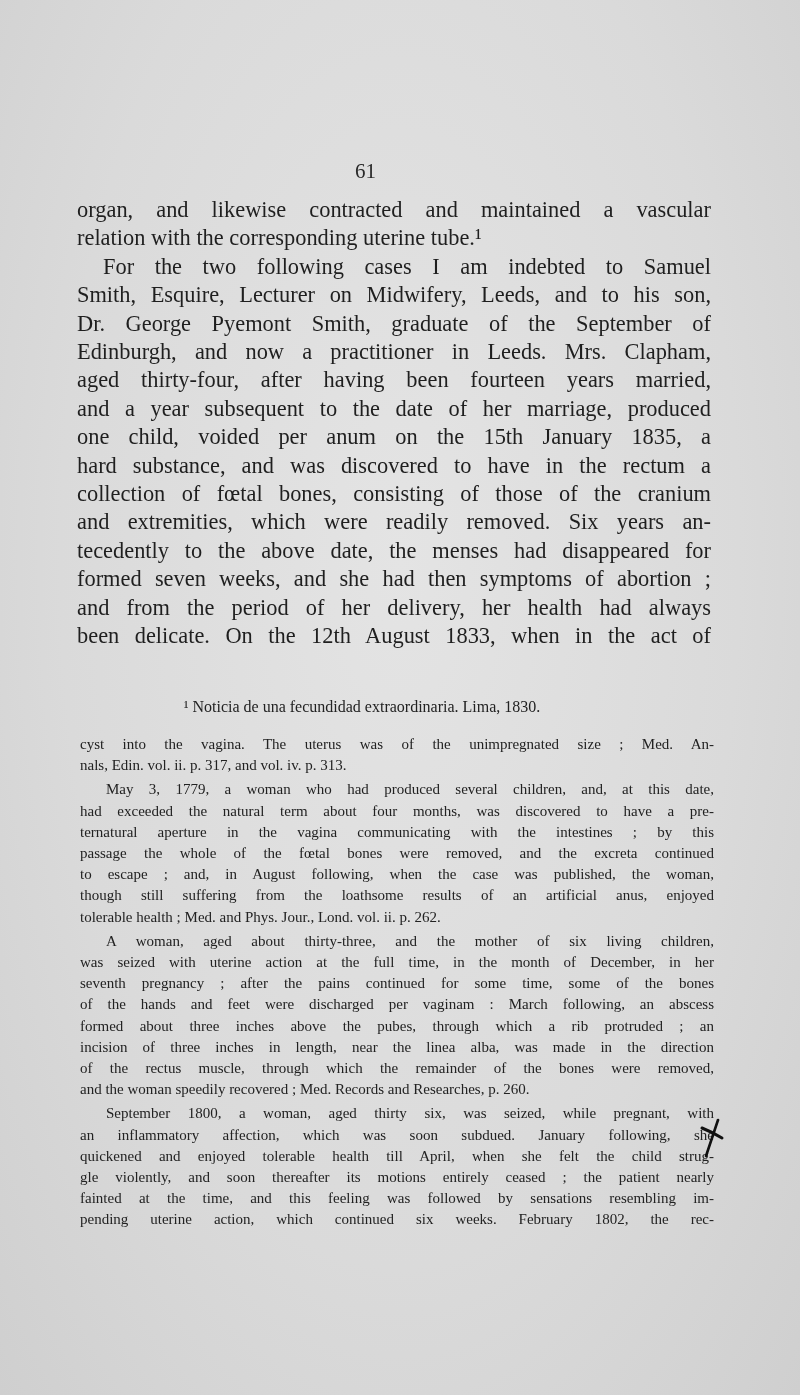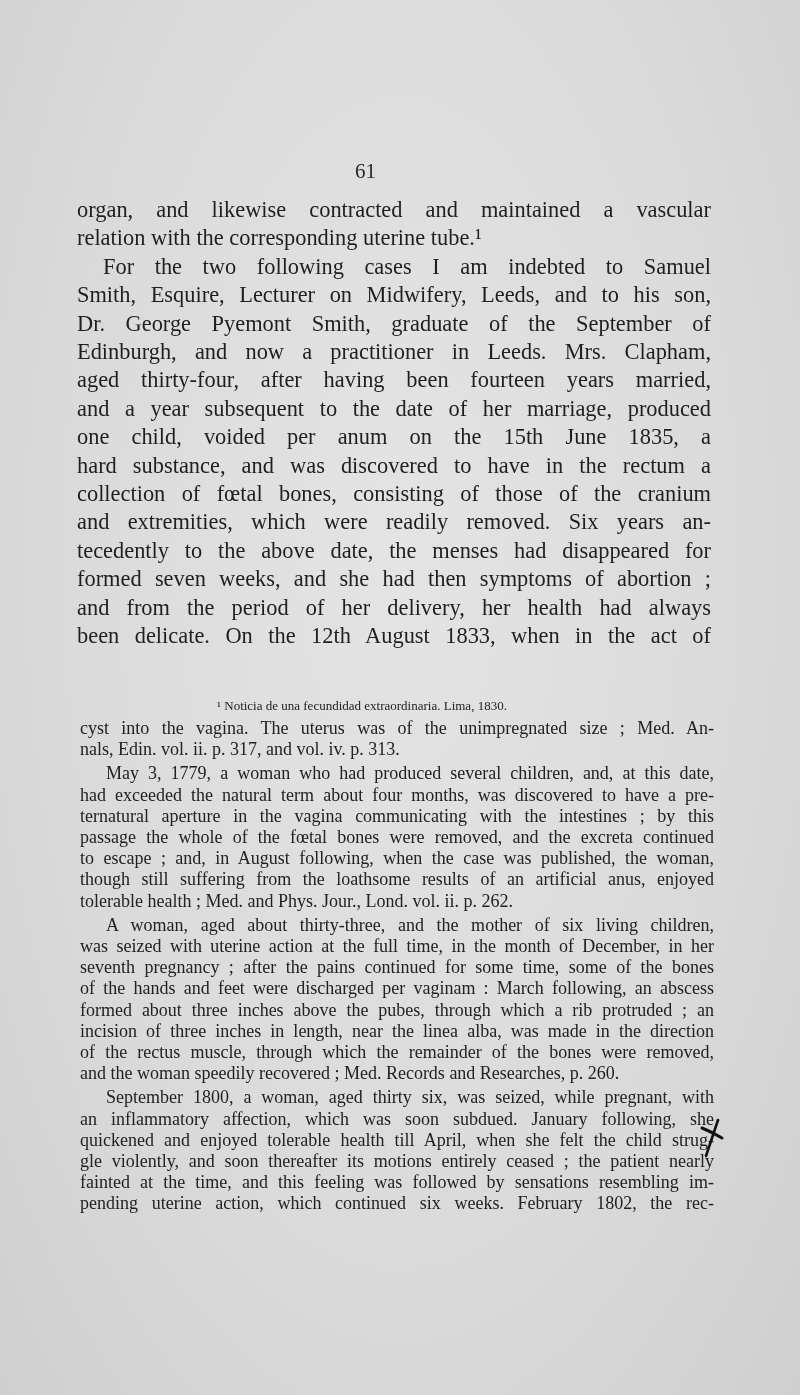--- a/index.html
+++ b/index.html
@@ -23,46 +23,46 @@
     font-size: 22.4px; line-height: 28.4px;
   }
   .line {
     display: block; white-space: nowrap;
     text-align: justify; text-align-last: justify; margin-left: 20px;
   }
   .line.last { text-align-last: left; }
   .indent { padding-left: 26px; }
   .footnote {
     position: absolute; left: 0; width: 724px; top: 698px;
-    text-align: center; font-size: 13px; color: #222;
+    text-align: center; font-size: 16px; color: #222;
   }
   .small-text {
-    position: absolute; left: 60px; width: 654px; top: 718px;
-    font-size: 18px; line-height: 21.2px; color: #222;
+    position: absolute; left: 60px; width: 654px; top: 734px;
+    font-size: 15px; line-height: 21.2px; color: #222;
   }
   .small-text .para { margin-bottom: 3px; }
   .mark {
     position: absolute; left: 700px; top: 1118px; width: 30px; height: 40px;
   }
 </style>
 </head>
 <body>
 
 <div class="page">
   <div class="page-number">61</div>
   <div class="body-text" id="main-text">
       <span class="line">organ, and likewise contracted and maintained a vascular</span>
       <span class="line last">relation with the corresponding uterine tube.¹</span>
       <span class="line indent">For the two following cases I am indebted to Samuel</span>
       <span class="line">Smith, Esquire, Lecturer on Midwifery, Leeds, and to his son,</span>
       <span class="line">Dr. George Pyemont Smith, graduate of the September of</span>
       <span class="line">Edinburgh, and now a practitioner in Leeds.   Mrs. Clapham,</span>
       <span class="line">aged thirty-four, after having been fourteen years married,</span>
       <span class="line">and a year subsequent to the date of her marriage, produced</span>
-      <span class="line">one child, voided per anum on the 15th June 1835, a</span>
+      <span class="line">one child, voided per anum on the 15th January 1835, a</span>
       <span class="line">hard substance, and was discovered to have in the rectum a</span>
       <span class="line">collection of fœtal bones, consisting of those of the cranium</span>
       <span class="line">and extremities, which were readily removed.   Six years an-</span>
       <span class="line">tecedently to the above date, the menses had disappeared for</span>
       <span class="line">formed seven weeks, and she had then symptoms of abortion ;</span>
       <span class="line">and from the period of her delivery, her health had always</span>
       <span class="line">been delicate.   On the 12th August 1833, when in the act of</span>
     </div>
   <div class="footnote">¹ Noticia de una fecundidad extraordinaria.   Lima, 1830.</div>
   <div class="small-text" id="small-text">

